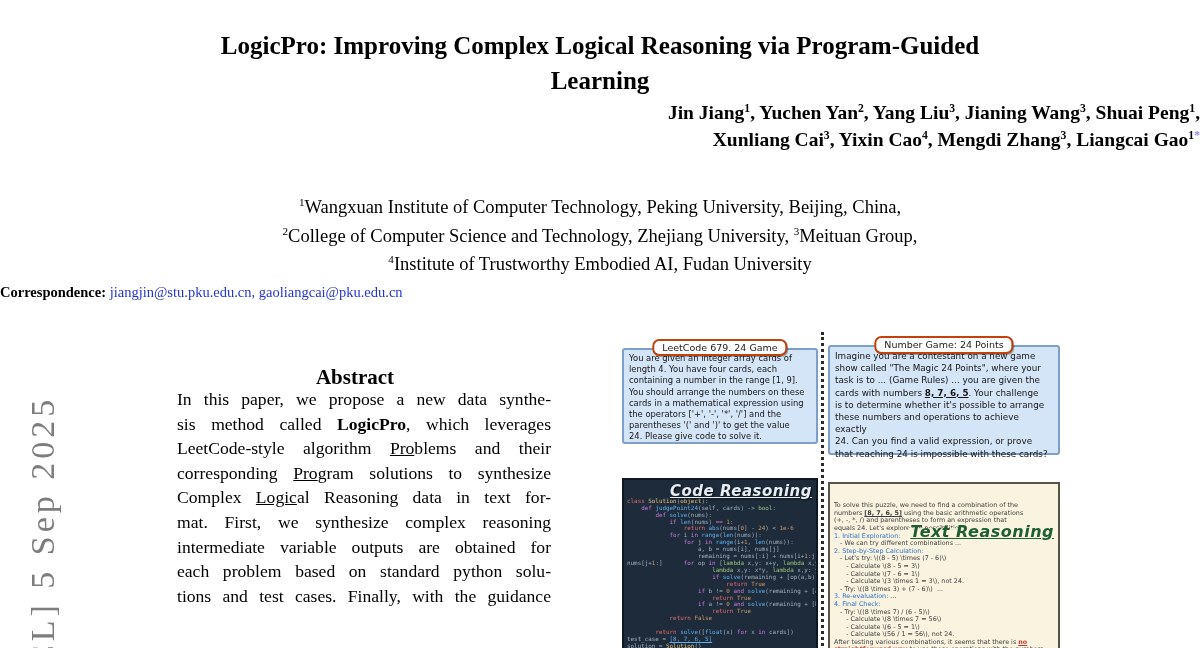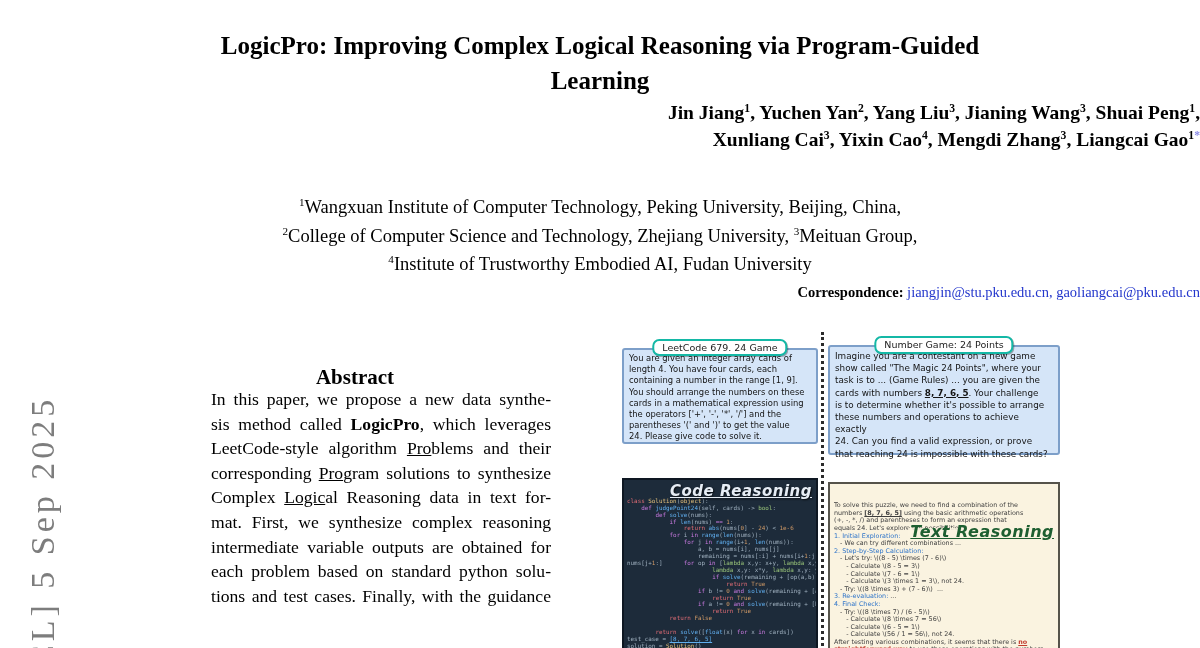--- a/index.html
+++ b/index.html
@@ -8,46 +8,46 @@
 
   .watermark{position:absolute;left:24px;top:668px;transform-origin:0 0;transform:rotate(-90deg);
     font-family:"Liberation Serif",serif;font-size:34px;letter-spacing:4px;color:#7d7d7d;white-space:nowrap;}
 
   .title{position:absolute;left:0;width:1200px;top:28px;text-align:center;
     font-size:25px;font-weight:bold;line-height:35px;}
   .authors{position:absolute;left:0;width:1200px;top:99px;text-align:right;
     font-size:19.5px;font-weight:bold;line-height:27px;}
   .affils{position:absolute;left:0;width:1200px;top:193px;text-align:center;
     font-size:18.5px;line-height:28.5px;}
-  .corr{position:absolute;left:0;width:1200px;top:284px;text-align:right;font-size:14.5px;}
+  .corr{position:absolute;left:0;width:1200px;top:284px;text-align:left;font-size:14.5px;}
 
   .sup{font-size:60%;vertical-align:super;line-height:0;}
   .star{color:#8a8ae6;}
   .b{font-weight:bold;}
   .u{text-decoration:underline;}
   .bu{font-weight:bold;text-decoration:underline;}
   .link{color:#2336cc;text-decoration:none;}
 
   .abs-head{position:absolute;top:335px;left:160px;width:390px;text-align:center;
     font-size:21px;font-weight:bold;margin-top:30px;}
   .abs-body{position:absolute;top:387px;left:177px;width:374px;
     font-size:17.6px;line-height:24.6px;}
-  .abs-body .ln{text-align:justify;text-align-last:justify;margin-left:34px;}
+  .abs-body .ln{text-align:justify;text-align-last:justify;}
 
   .figure{position:absolute;left:622px;top:330px;width:438px;height:318px;}
   .divider{position:absolute;left:199px;top:2px;height:320px;width:0;border-left:3px dotted #2b2b2b;}
   .fig-left{position:absolute;left:0;top:0;width:196px;}
   .fig-right{position:absolute;left:206px;top:0;width:232px;}
 
   .pbox{position:absolute;box-sizing:border-box;background:#d5e5f8;border:2px solid #7d9fc9;
     border-radius:3px;padding:3px 5px;font-family:"DejaVu Sans",sans-serif;color:#141414;}
   .pbox-l{left:0;top:18px;width:196px;height:96px;font-size:8.4px;line-height:11.2px;}
   .pbox-r{left:0;top:15px;width:232px;height:110px;font-size:8.8px;line-height:12.2px;}
   .pill{position:absolute;top:-11px;left:50%;transform:translateX(-50%);background:#fff;
-    border:2px solid #14b8a6;border-radius:7px;padding:1px 8px;font-size:9.5px;white-space:nowrap;
+    border:2px solid #c2410c;border-radius:7px;padding:1px 8px;font-size:9.5px;white-space:nowrap;
     box-shadow:1px 1px 0 rgba(0,0,0,.3);color:#222;}
 
   .code-panel{position:absolute;box-sizing:border-box;left:0;top:148px;width:196px;height:174px;
     background:#1d2b3a;border:2px solid #0e1722;padding:4px 3px;
     font-family:"DejaVu Sans Mono",monospace;font-size:5.9px;line-height:6.9px;
     color:#9fb0bf;white-space:pre;overflow:hidden;}
   .code-label{position:absolute;top:8px;right:4px;font-family:"DejaVu Sans",sans-serif;
     font-style:italic;font-weight:bold;font-size:15px;color:#e6edf5;text-decoration:underline;
     text-shadow:1px 1px 2px rgba(0,0,0,.75);letter-spacing:.5px;white-space:normal;}
   .ck{color:#c678dd;} .cf{color:#61afef;} .cn{color:#d19a66;} .cs{color:#98c379;}

